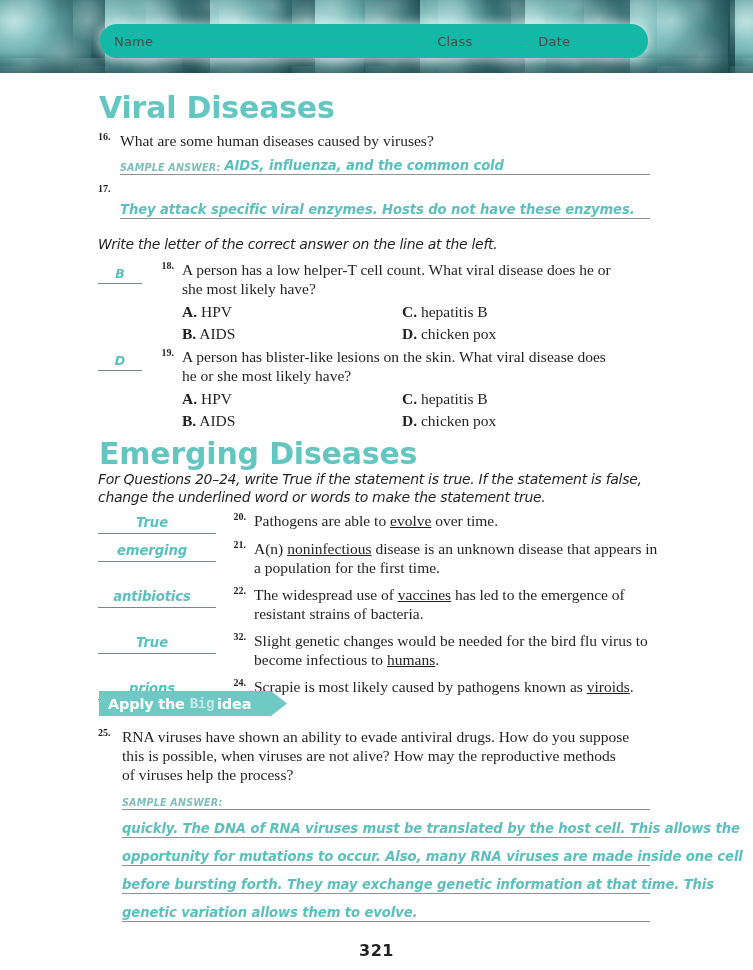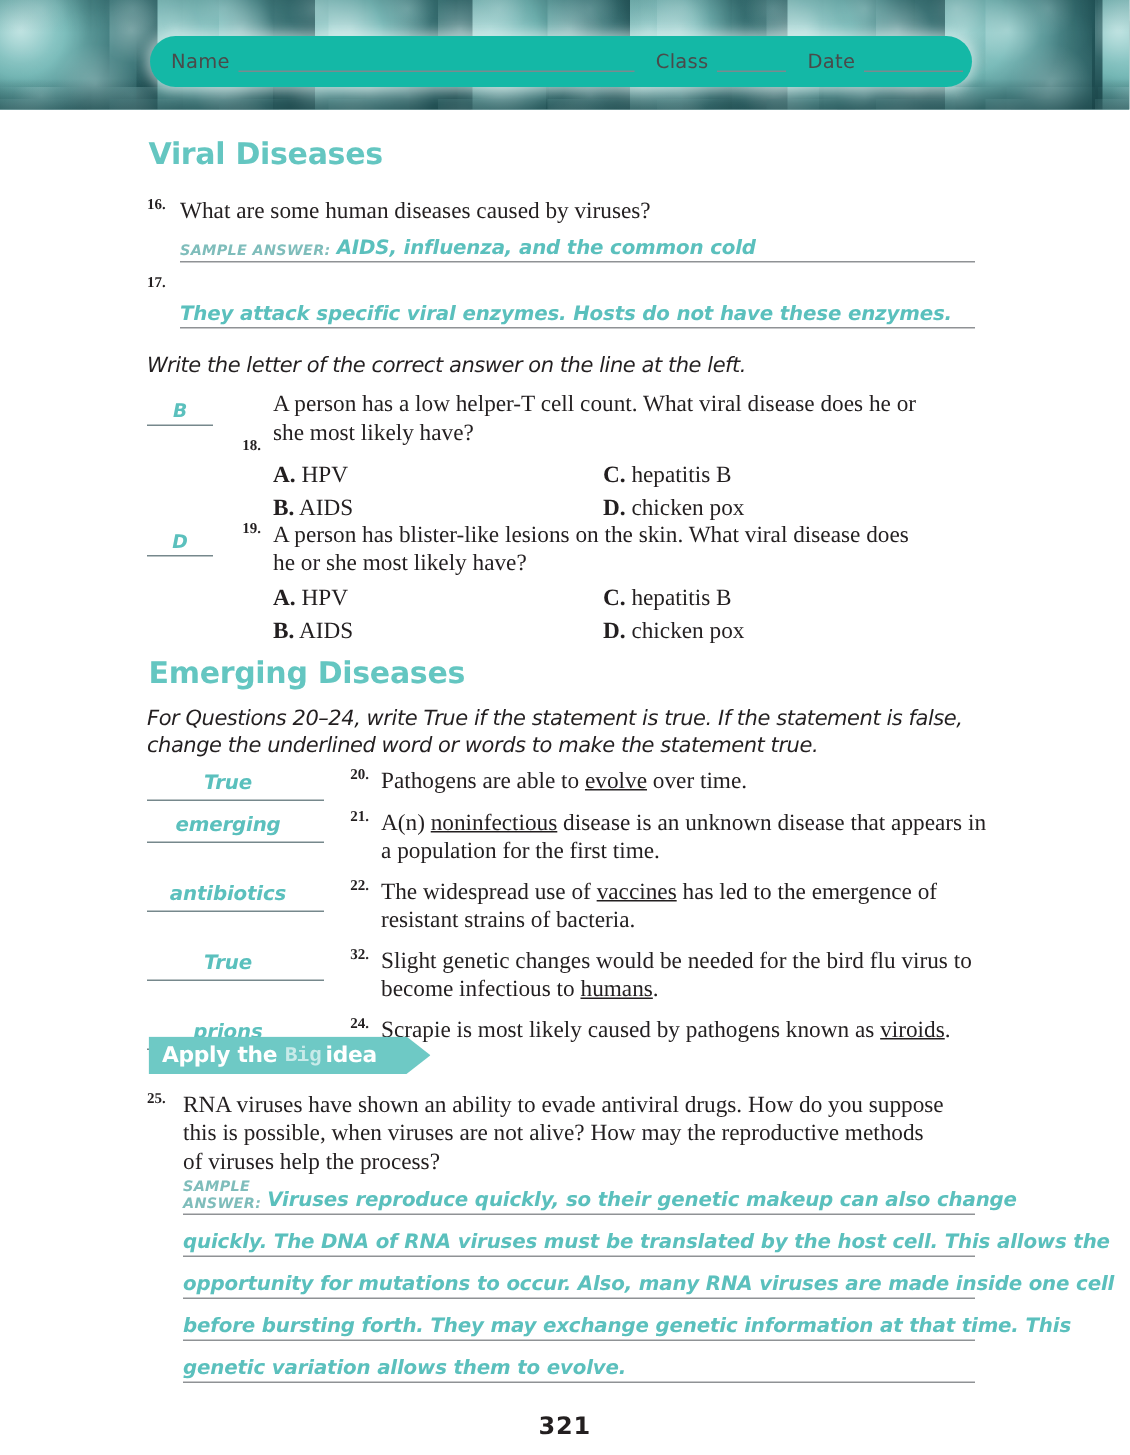--- a/index.html
+++ b/index.html
@@ -95,21 +95,21 @@
   
   .page {
     position: absolute;
     top: 73px; left: 0;
     width: 753px;
   }
 
   .section-title {
     font-family: "DejaVu Sans", sans-serif;
     font-weight: bold;
-    font-size: 20px;
+    font-size: 30px;
     color: #64c6c1;
     letter-spacing: -0.2px;
     margin: 0;
   }
 
   .q-row {
     display: flex;
     align-items: flex-start;
   }
   .q-num {
@@ -294,21 +294,21 @@
     <div class="instruction">Write the letter of the correct answer on the line at the left.</div>
   </div>
 
   <div style="position:absolute; left:98px; top:187px; width:560px;">
     <div style="display:flex; align-items:flex-start;">
       <div style="position:relative; width:44px; flex:none; margin-top:7px;">
         <div class="blank letter">
           <span class="ans" style="position:absolute; left:0; right:0; top:-2px; text-align:center; font-size:12.5px;">B</span>
         </div>
       </div>
-      <span class="q-num" style="width:32px; flex:none; text-align:right; padding-right:8px;margin-top:32px;">18.</span>
+      <span class="q-num" style="width:32px; flex:none; text-align:right; padding-right:8px;">18.</span>
       <span class="q-text" style="width:440px;">A person has a low helper-T cell count. What viral disease does he or she most likely have?</span>
     </div>
     <div class="choices" style="margin-left:84px; margin-top:3px;">
       <div class="choice-col left">
         <div>
           <span class="choice-letter">A.</span>
           <span>HPV</span>
         </div>
         <div>
           <span class="choice-letter">B.</span>
@@ -439,21 +439,20 @@
   </div>
 
   <div style="position:absolute; left:98px; top:654px; width:570px;">
     <div class="q-row">
       <span class="q-num" style="width:24px; flex:none;">25.</span>
       <span class="q-text" style="width:508px;">RNA viruses have shown an ability to evade antiviral drugs. How do you suppose this is possible, when viruses are not alive? How may the reproductive methods of viruses help the process?</span>
     </div>
 
     <div class="ans-line" style="margin-left:24px; width:528px; margin-top:5px;">
       <span class="sample-label">SAMPLE ANSWER:</span>
-      <span class="ans">Viruses reproduce quickly, so their genetic makeup can also change</span>
     </div>
     <div class="ans-line" style="margin-left:24px; width:528px; margin-top:7px;">
       <span class="ans">quickly. The DNA of RNA viruses must be translated by the host cell. This allows the</span>
     </div>
     <div class="ans-line" style="margin-left:24px; width:528px; margin-top:7px;">
       <span class="ans">opportunity for mutations to occur. Also, many RNA viruses are made inside one cell</span>
     </div>
     <div class="ans-line" style="margin-left:24px; width:528px; margin-top:7px;">
       <span class="ans">before bursting forth. They may exchange genetic information at that time. This</span>
     </div>

